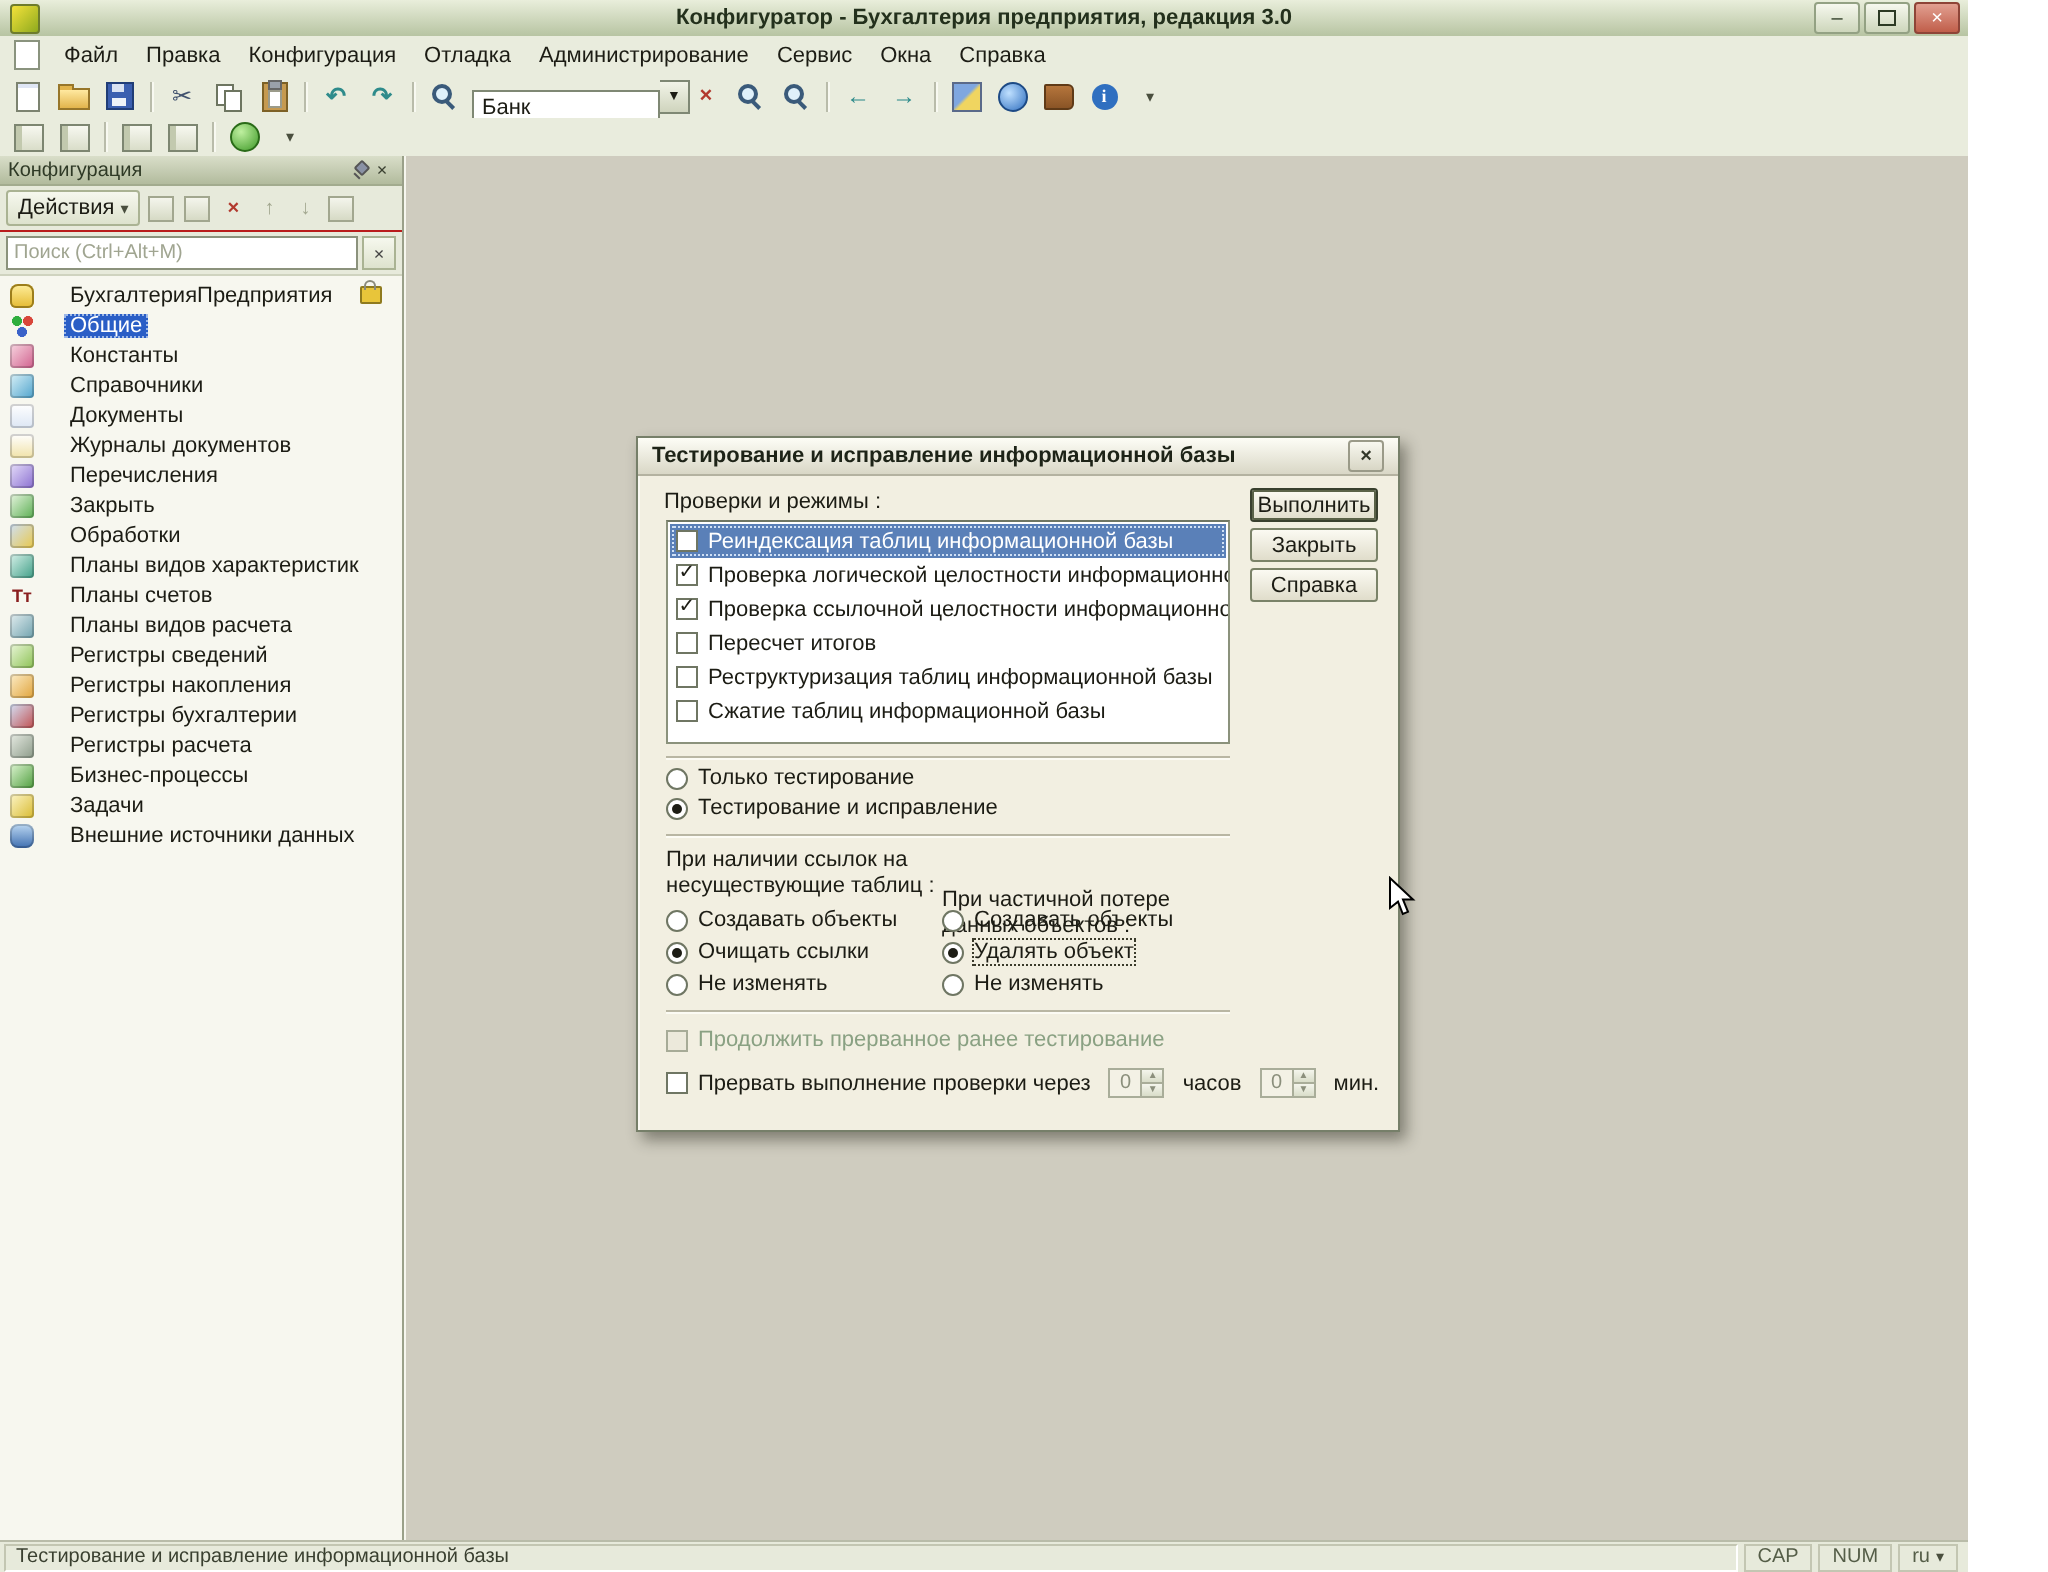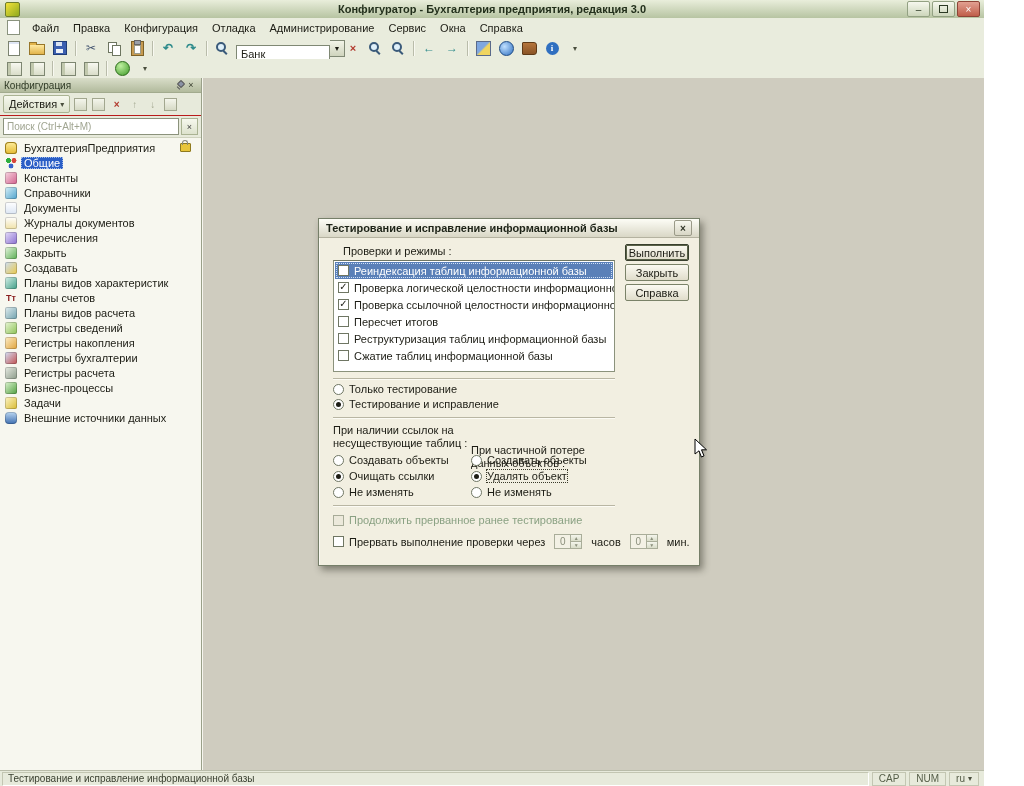--- a/index.html
+++ b/index.html
@@ -92,21 +92,21 @@
     background:#e7eadb;border-bottom:1px solid #cfd3bf;}
   .search-input{flex:1;height:15px;min-width:0;background:#fff;border:1px solid #8b927c;
     font-family:"Liberation Sans",sans-serif;font-size:10px;padding:0 3px;color:#333;}
   .search-input::placeholder{color:#a0a591;}
   .search-clear{width:15px;height:15px;flex:none;border:1px solid #aab393;background:linear-gradient(#f6f8ee,#dde2cd);
     display:flex;align-items:center;justify-content:center;font-size:9px;color:#444;}
 
   .tree{flex:1;background:#f7f7ef;overflow:hidden;padding-top:2px;}
   .trow{height:15px;display:flex;align-items:center;padding-left:5px;white-space:nowrap;}
   .trow.child{}
-  .ti{width:12px;height:12px;flex:none;margin-right:4px;border-radius:2px;box-shadow:inset 0 0 0 1px rgba(0,0,0,.18);}
+  .ti{width:12px;height:12px;flex:none;margin-right:15px;border-radius:2px;box-shadow:inset 0 0 0 1px rgba(0,0,0,.18);}
   .ti-root{border-radius:4px 4px 3px 3px;background:linear-gradient(#ffef9e,#e4b92f);box-shadow:inset 0 0 0 1px #9c7e1c;}
   .ti-dots{box-shadow:none;border-radius:0;background:
       radial-gradient(circle 3px at 3.5px 3.5px,#2fae3e 2.4px,transparent 2.6px),
       radial-gradient(circle 3px at 9px 3.5px,#d8463a 2.4px,transparent 2.6px),
       radial-gradient(circle 3px at 6px 9px,#3a62c9 2.4px,transparent 2.6px);}
   .ti-tt{box-shadow:none;border-radius:0;background:transparent;color:#8a1f1f;font-weight:bold;font-size:9px;
       display:flex;align-items:center;justify-content:center;}
   .c-konst{background:linear-gradient(135deg,#f8d7e2,#d0608d);}
   .c-sprav{background:linear-gradient(135deg,#d9f1f8,#4fa3cc);}
   .c-doc{background:linear-gradient(#ffffff,#dce6f4);}
@@ -143,21 +143,21 @@
 
   
   .dialog{position:absolute;left:318px;top:218px;width:382px;height:348px;box-sizing:border-box;
     background:#f2efe1;border:1px solid #767f69;box-shadow:inset 1px 1px 0 #fcfbf4, 3px 4px 7px rgba(30,30,20,.45);z-index:5;}
   .dlg-title{height:18px;display:flex;align-items:center;padding:0 7px;font-weight:bold;color:#1d2317;
     background:linear-gradient(#fdfdf6,#d9d7c6);border-bottom:1px solid #b4b2a0;}
   .dlg-title-text{flex:1;white-space:nowrap;overflow:hidden;}
   .dlg-close{width:16px;height:14px;flex:none;display:flex;align-items:center;justify-content:center;font-size:10px;
     border:1px solid #9a9a88;border-radius:2px;background:linear-gradient(#f8f8ef,#d8d6c5);color:#33382a;}
   .dlg-body{position:relative;height:328px;}
-  .grp-label{position:absolute;left:24px;top:7px;}
+  .grp-label{position:absolute;left:13px;top:7px;}
   .listbox{position:absolute;left:14px;top:22px;width:282px;height:112px;box-sizing:border-box;
     background:#fff;border:1px solid #8b927c;border-top-color:#6f7663;padding:1px;overflow:hidden;}
   .lrow{height:17px;display:flex;align-items:center;gap:5px;padding:0 3px;white-space:nowrap;}
   .lrow.hl{background:#5a80b8;color:#fff;outline:1px dotted #cfe0f5;outline-offset:-2px;}
   .cb{width:11px;height:11px;box-sizing:border-box;background:#fff;border:1px solid #6f7663;flex:none;
     display:flex;align-items:center;justify-content:center;font-size:10px;line-height:1;color:#1d1d15;}
   .cb.checked::before{content:"✓";margin-top:-1px;}
   .cb.off::before{content:"";}
   .cb.disabled{background:#ece9db;border-color:#a7ab97;}
   .rb{width:11px;height:11px;box-sizing:border-box;border-radius:50%;background:#fff;border:1px solid #6f7663;
@@ -378,21 +378,21 @@
       <div class="trow child">
         <span class="ti c-enum"></span>
         <span class="tlabel">Перечисления</span>
       </div>
       <div class="trow child">
         <span class="ti c-rep"></span>
         <span class="tlabel">Закрыть</span>
       </div>
       <div class="trow child">
         <span class="ti c-proc"></span>
-        <span class="tlabel">Создавать</span>
+        <span class="tlabel">Обработки</span>
       </div>
       <div class="trow child">
         <span class="ti c-char"></span>
         <span class="tlabel">Планы видов характеристик</span>
       </div>
       <div class="trow child">
         <span class="ti ti-tt">Тт</span>
         <span class="tlabel">Планы счетов</span>
       </div>
       <div class="trow child">

